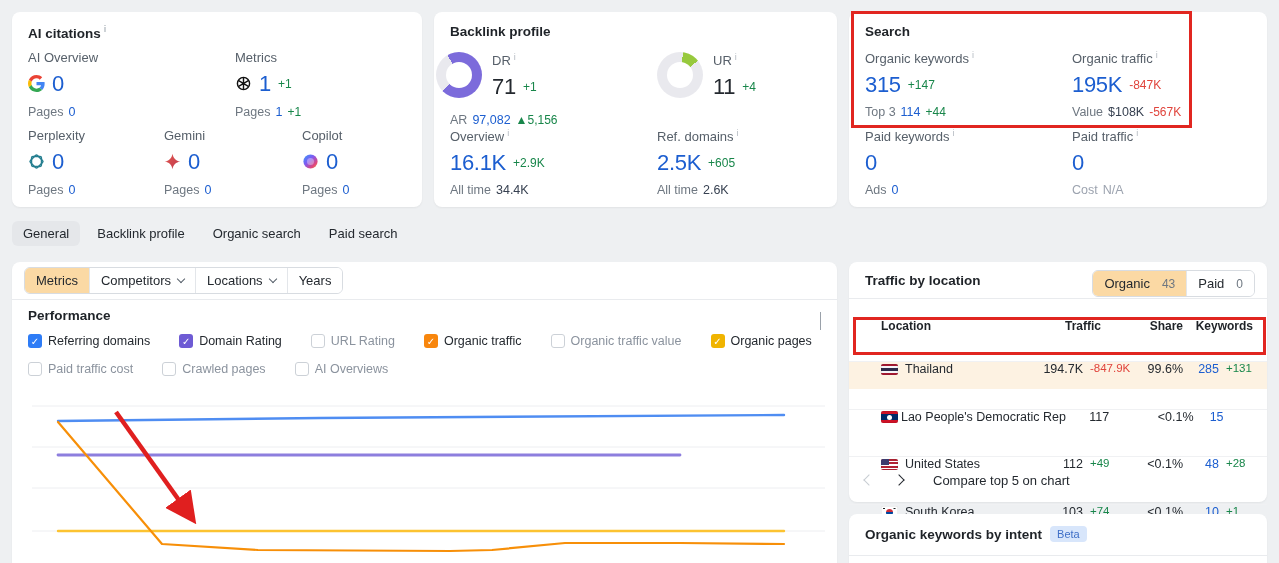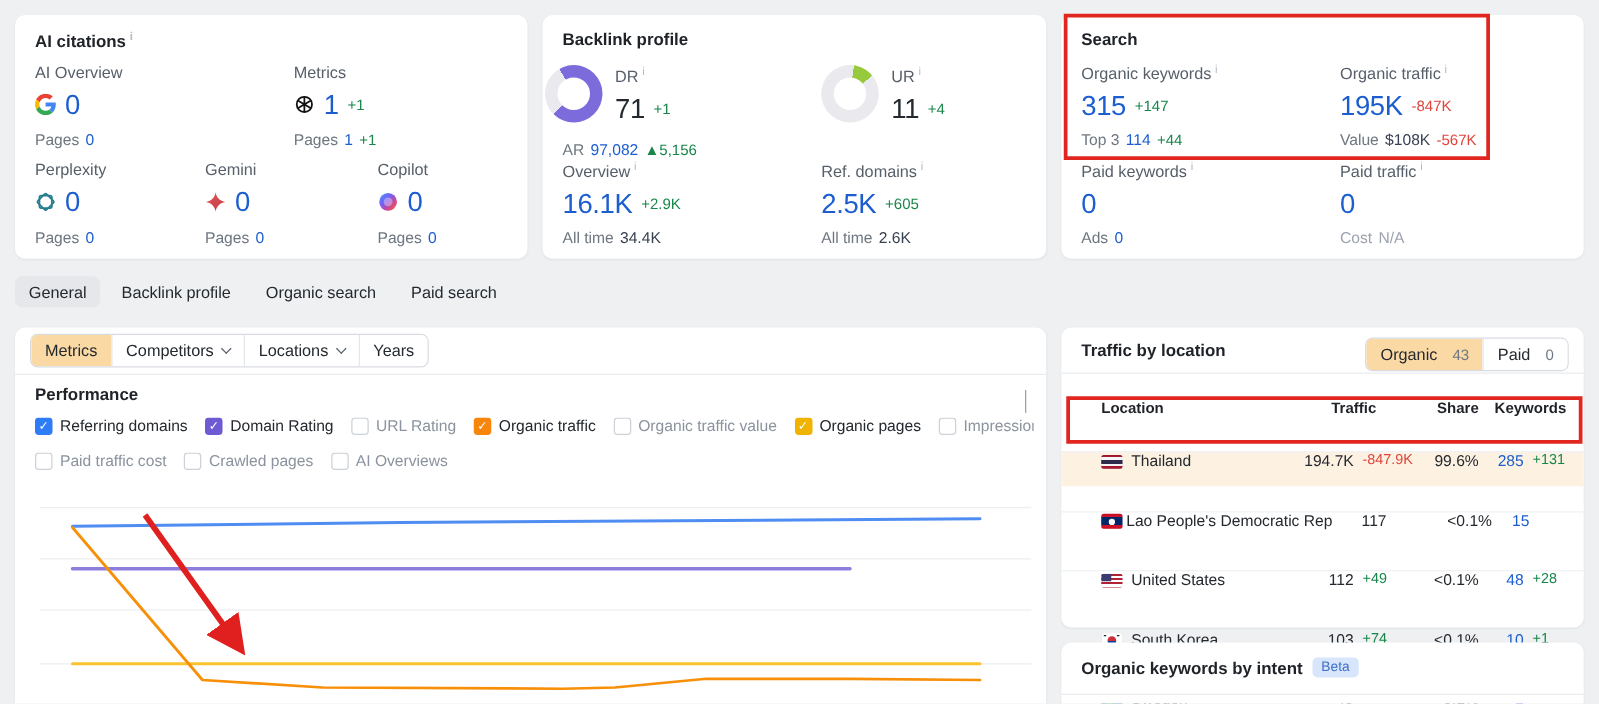--- a/index.html
+++ b/index.html
@@ -68,21 +68,21 @@
   .cal::before { content:""; position:absolute; left:1px; right:1px; top:1.5px; height:2.2px; background:#24292f; }
   .kebab { display:flex; flex-direction:column; gap:2.5px; padding:7px 8px; cursor:pointer; }
   .kebab i { width:3px; height:3px; border-radius:50%; background:#57606a; }
 
   .hdiv { position:absolute; left:0; right:0; height:1px; background:#e9ebee; }
 
   
   #perf-title { position:absolute; left:16px; top:46px; font-size:13.5px; font-weight:bold; color:#1f2328; }
   #perf-collapse { position:absolute; right:16px; top:50px; cursor:pointer; }
   #perf-collapse .chv { border-color:#9aa1aa; }
-  .cb-row { position:absolute; left:16px; right:10px; display:flex; gap:14px; align-items:center; white-space:nowrap; overflow:hidden; }
+  .cb-row { position:absolute; left:16px; right:10px; display:flex; gap:29px; align-items:center; white-space:nowrap; overflow:hidden; }
   #cb-row-0 { top:72px; } #cb-row-1 { top:100px; }
   .cb { display:inline-flex; align-items:center; gap:6px; cursor:pointer; }
   .cb .box { width:14px; height:14px; border-radius:3px; border:1px solid #ccd1d7; background:#fff; display:inline-flex; align-items:center; justify-content:center; font-size:10px; color:#fff; flex:0 0 auto; }
   .cb.on .box { border:none; }
   .cb.on .box::after { content:"✓"; font-weight:bold; }
   .cb .lbl { font-size:12.5px; color:#8b939e; }
   .cb.on .lbl { color:#24292f; }
 
   #chart-wrap { position:absolute; left:8px; top:124px; width:809px; height:180px; }
 
@@ -537,20 +537,25 @@
     <span class="c-name">Sweden</span>
     <span class="c-traffic">49</span>
     <span class="c-tdelta pos">+49</span>
     <span class="c-share">&lt;0.1%</span>
     <span class="c-kw">1</span>
     <span class="c-kwd pos"></span>
   </div>
 </div>
     </div>
 
+    <div id="loc-pager">
+      <i class="pg prev"></i>
+      <i class="pg next"></i>
+      <span id="compare-link">Compare top 5 on chart</span>
+    </div>
   </section>
 
   <section class="card" id="card-intent">
     <div id="intent-title-row">
       <span id="intent-title">Organic keywords by intent</span>
       <span class="badge">Beta</span>
     </div>
     <div class="hdiv" style="top:41px"></div>
   </section>
 

